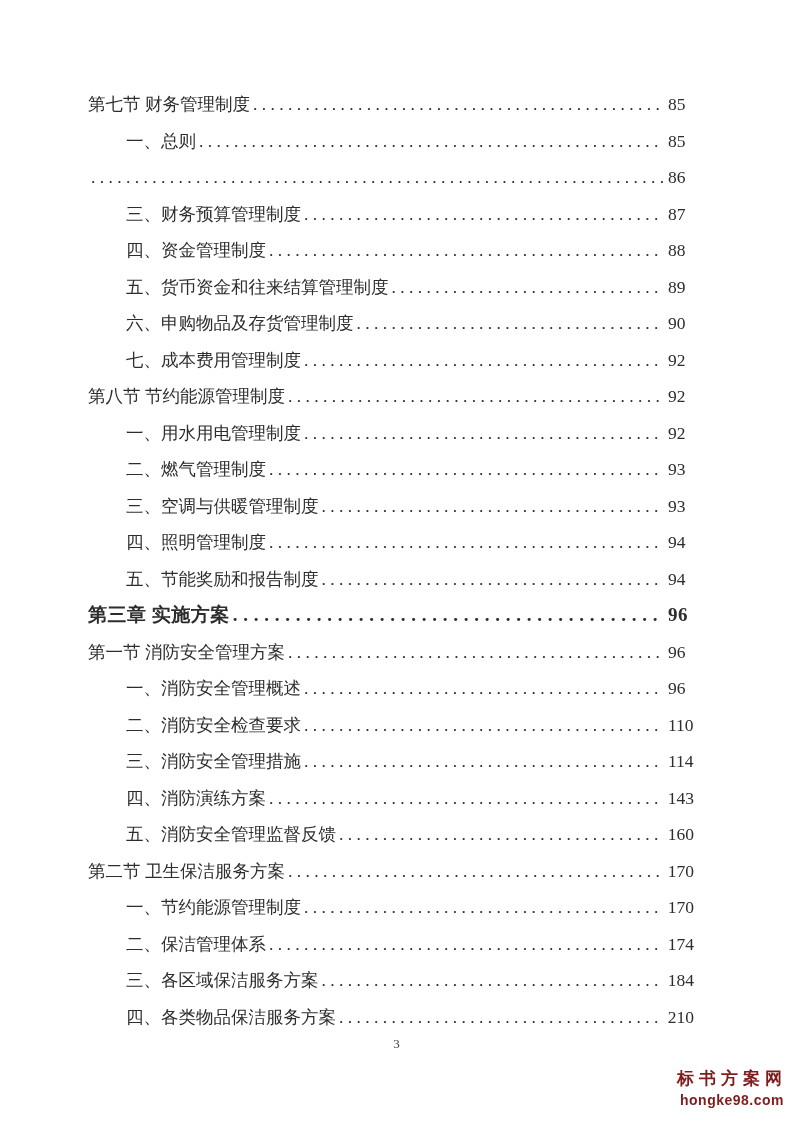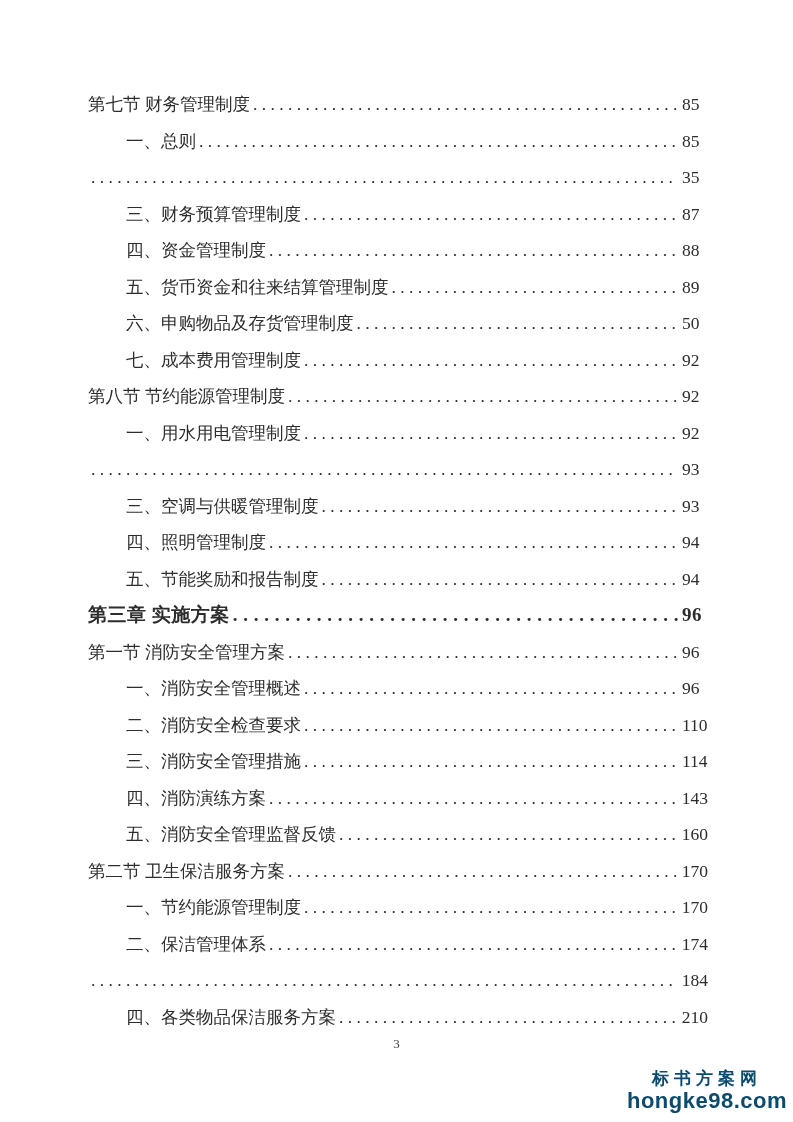--- a/index.html
+++ b/index.html
@@ -13,21 +13,21 @@
   }
   .page {
     position: absolute;
     inset: 0;
     background: #ffffff;
   }
   .toc {
     position: absolute;
     top: 86px;
     left: 88px;
-    right: 85px;
+    right: 99px;
   }
   .toc-row {
     display: flex;
     align-items: baseline;
     line-height: 36.5px;
     font-size: 17.5px;
     white-space: nowrap;
   }
   .toc-row.level-sub .toc-title { padding-left: 38px; }
   .toc-row.level-chapter {
@@ -54,31 +54,31 @@
     width: 100%;
     text-align: center;
     font-size: 13px;
     color: #3a3a3a;
   }
   .watermark {
     position: absolute;
     right: 6px;
     bottom: 10px;
     text-align: center;
-    color: #0c4a6e;
+    color: #7f1d1d;
     font-family: "Liberation Sans", "DejaVu Sans", sans-serif;
   }
   .wm-cn {
     font-size: 17px;
     font-weight: bold;
     letter-spacing: 5px;
     line-height: 21px;
   }
   .wm-url {
-    font-size: 22px;
+    font-size: 14px;
     font-weight: bold;
     letter-spacing: 0.5px;
     line-height: 23px;
   }
 </style>
 </head>
 <body>
 
 <div class="page">
 
@@ -89,58 +89,59 @@
         <span class="leader">. . . . . . . . . . . . . . . . . . . . . . . . . . . . . . . . . . . . . . . . . . . . . . . . . . . . . . . . . . . . . . . . . . . . . . . . . . . . . . . . . . . . . . . . . . . . . . . . . . . . . . . . . . . . . . . . . . . . . . . . </span>
         <span class="toc-pagenum">85</span>
       </div>
       <div class="toc-row level-sub">
         <span class="toc-title">一、总则</span>
         <span class="leader">. . . . . . . . . . . . . . . . . . . . . . . . . . . . . . . . . . . . . . . . . . . . . . . . . . . . . . . . . . . . . . . . . . . . . . . . . . . . . . . . . . . . . . . . . . . . . . . . . . . . . . . . . . . . . . . . . . . . . . . . </span>
         <span class="toc-pagenum">85</span>
       </div>
       <div class="toc-row level-sub">
         <span class="leader">. . . . . . . . . . . . . . . . . . . . . . . . . . . . . . . . . . . . . . . . . . . . . . . . . . . . . . . . . . . . . . . . . . . . . . . . . . . . . . . . . . . . . . . . . . . . . . . . . . . . . . . . . . . . . . . . . . . . . . . . </span>
-        <span class="toc-pagenum">35</span>
+        <span class="toc-pagenum">86</span>
       </div>
       <div class="toc-row level-sub">
         <span class="toc-title">三、财务预算管理制度</span>
         <span class="leader">. . . . . . . . . . . . . . . . . . . . . . . . . . . . . . . . . . . . . . . . . . . . . . . . . . . . . . . . . . . . . . . . . . . . . . . . . . . . . . . . . . . . . . . . . . . . . . . . . . . . . . . . . . . . . . . . . . . . . . . . </span>
         <span class="toc-pagenum">87</span>
       </div>
       <div class="toc-row level-sub">
         <span class="toc-title">四、资金管理制度</span>
         <span class="leader">. . . . . . . . . . . . . . . . . . . . . . . . . . . . . . . . . . . . . . . . . . . . . . . . . . . . . . . . . . . . . . . . . . . . . . . . . . . . . . . . . . . . . . . . . . . . . . . . . . . . . . . . . . . . . . . . . . . . . . . . </span>
         <span class="toc-pagenum">88</span>
       </div>
       <div class="toc-row level-sub">
         <span class="toc-title">五、货币资金和往来结算管理制度</span>
         <span class="leader">. . . . . . . . . . . . . . . . . . . . . . . . . . . . . . . . . . . . . . . . . . . . . . . . . . . . . . . . . . . . . . . . . . . . . . . . . . . . . . . . . . . . . . . . . . . . . . . . . . . . . . . . . . . . . . . . . . . . . . . . </span>
         <span class="toc-pagenum">89</span>
       </div>
       <div class="toc-row level-sub">
         <span class="toc-title">六、申购物品及存货管理制度</span>
         <span class="leader">. . . . . . . . . . . . . . . . . . . . . . . . . . . . . . . . . . . . . . . . . . . . . . . . . . . . . . . . . . . . . . . . . . . . . . . . . . . . . . . . . . . . . . . . . . . . . . . . . . . . . . . . . . . . . . . . . . . . . . . . </span>
-        <span class="toc-pagenum">50</span>
+        <span class="toc-pagenum">90</span>
       </div>
       <div class="toc-row level-sub">
         <span class="toc-title">七、成本费用管理制度</span>
         <span class="leader">. . . . . . . . . . . . . . . . . . . . . . . . . . . . . . . . . . . . . . . . . . . . . . . . . . . . . . . . . . . . . . . . . . . . . . . . . . . . . . . . . . . . . . . . . . . . . . . . . . . . . . . . . . . . . . . . . . . . . . . . </span>
         <span class="toc-pagenum">92</span>
       </div>
       <div class="toc-row level-section">
         <span class="toc-title">第八节 节约能源管理制度</span>
         <span class="leader">. . . . . . . . . . . . . . . . . . . . . . . . . . . . . . . . . . . . . . . . . . . . . . . . . . . . . . . . . . . . . . . . . . . . . . . . . . . . . . . . . . . . . . . . . . . . . . . . . . . . . . . . . . . . . . . . . . . . . . . . </span>
         <span class="toc-pagenum">92</span>
       </div>
       <div class="toc-row level-sub">
         <span class="toc-title">一、用水用电管理制度</span>
         <span class="leader">. . . . . . . . . . . . . . . . . . . . . . . . . . . . . . . . . . . . . . . . . . . . . . . . . . . . . . . . . . . . . . . . . . . . . . . . . . . . . . . . . . . . . . . . . . . . . . . . . . . . . . . . . . . . . . . . . . . . . . . . </span>
         <span class="toc-pagenum">92</span>
       </div>
       <div class="toc-row level-sub">
+        <span class="toc-title">二、燃气管理制度</span>
         <span class="leader">. . . . . . . . . . . . . . . . . . . . . . . . . . . . . . . . . . . . . . . . . . . . . . . . . . . . . . . . . . . . . . . . . . . . . . . . . . . . . . . . . . . . . . . . . . . . . . . . . . . . . . . . . . . . . . . . . . . . . . . . </span>
         <span class="toc-pagenum">93</span>
       </div>
       <div class="toc-row level-sub">
         <span class="toc-title">三、空调与供暖管理制度</span>
         <span class="leader">. . . . . . . . . . . . . . . . . . . . . . . . . . . . . . . . . . . . . . . . . . . . . . . . . . . . . . . . . . . . . . . . . . . . . . . . . . . . . . . . . . . . . . . . . . . . . . . . . . . . . . . . . . . . . . . . . . . . . . . . </span>
         <span class="toc-pagenum">93</span>
       </div>
       <div class="toc-row level-sub">
         <span class="toc-title">四、照明管理制度</span>
@@ -196,20 +197,21 @@
         <span class="toc-title">一、节约能源管理制度</span>
         <span class="leader">. . . . . . . . . . . . . . . . . . . . . . . . . . . . . . . . . . . . . . . . . . . . . . . . . . . . . . . . . . . . . . . . . . . . . . . . . . . . . . . . . . . . . . . . . . . . . . . . . . . . . . . . . . . . . . . . . . . . . . . . </span>
         <span class="toc-pagenum">170</span>
       </div>
       <div class="toc-row level-sub">
         <span class="toc-title">二、保洁管理体系</span>
         <span class="leader">. . . . . . . . . . . . . . . . . . . . . . . . . . . . . . . . . . . . . . . . . . . . . . . . . . . . . . . . . . . . . . . . . . . . . . . . . . . . . . . . . . . . . . . . . . . . . . . . . . . . . . . . . . . . . . . . . . . . . . . . </span>
         <span class="toc-pagenum">174</span>
       </div>
       <div class="toc-row level-sub">
+        <span class="toc-title">三、各区域保洁服务方案</span>
         <span class="leader">. . . . . . . . . . . . . . . . . . . . . . . . . . . . . . . . . . . . . . . . . . . . . . . . . . . . . . . . . . . . . . . . . . . . . . . . . . . . . . . . . . . . . . . . . . . . . . . . . . . . . . . . . . . . . . . . . . . . . . . . </span>
         <span class="toc-pagenum">184</span>
       </div>
       <div class="toc-row level-sub">
         <span class="toc-title">四、各类物品保洁服务方案</span>
         <span class="leader">. . . . . . . . . . . . . . . . . . . . . . . . . . . . . . . . . . . . . . . . . . . . . . . . . . . . . . . . . . . . . . . . . . . . . . . . . . . . . . . . . . . . . . . . . . . . . . . . . . . . . . . . . . . . . . . . . . . . . . . . </span>
         <span class="toc-pagenum">210</span>
       </div>
     </div>
 

